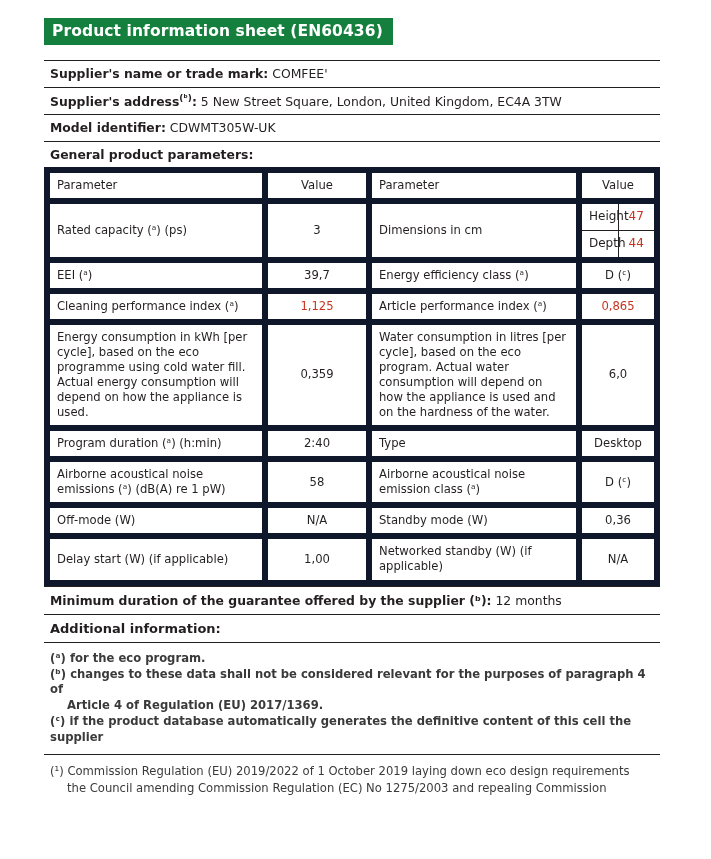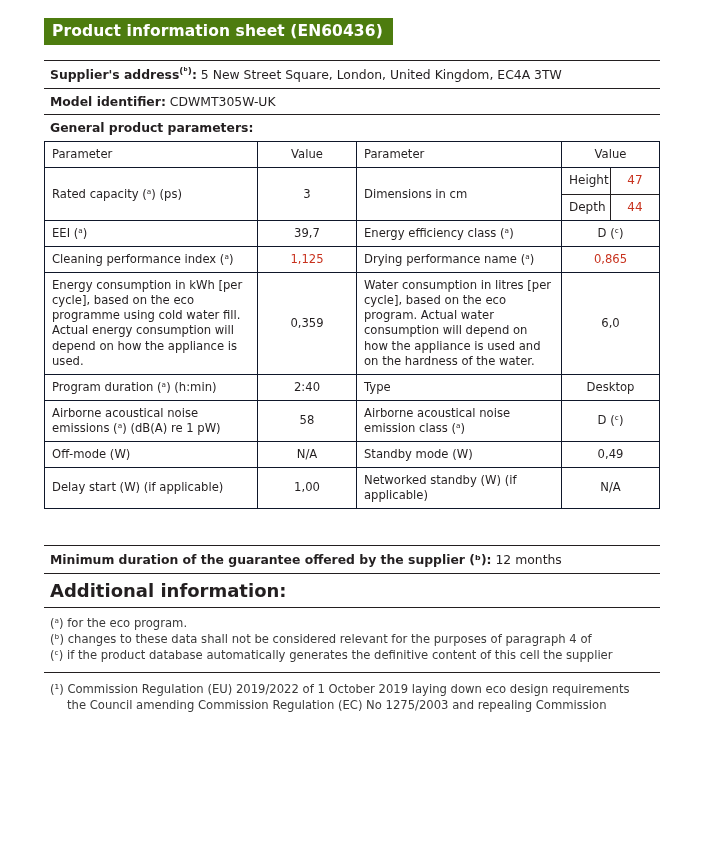--- a/index.html
+++ b/index.html
@@ -16,21 +16,21 @@
     overflow: hidden;
   }
   .sheet {
     position: absolute;
     left: 44px;
     top: 18px;
     width: 616px;
   }
   .title-bar {
     display: inline-block;
-    background: #4d7c0f;
+    background: #15803d;
     color: #ffffff;
     font-size: 15.5px;
     font-weight: bold;
     padding: 5px 10px 6px 8px;
     letter-spacing: 0.1px;
     line-height: 1.05;
   }
   .spacer-top { height: 15px; }
 
   .kv-row {
@@ -49,21 +49,21 @@
   }
   .sup { font-size: 9px; vertical-align: super; }
 
   table.params {
     border-collapse: collapse;
     width: 100%;
     table-layout: fixed;
     font-size: 11.6px;
   }
   table.params td {
-    border: 1px solid #0f172a;
+    border: 6px solid #0f172a;
     padding: 5px 7px;
     vertical-align: middle;
     line-height: 1.3;
   }
   .c-param { width: 198px; }
   .c-val   { width: 84px; text-align: center; }
   .c-param2{ width: 190px; }
   .c-val2  { text-align: center; }
 
   .hdr { text-align: center; }
@@ -84,63 +84,66 @@
   }
   table.dims tr + tr td { border-top: 1px solid #231f20; }
   table.dims td.dim-label { width: 50%; text-align: left; border-right: 1px solid #231f20;}
   table.dims td.dim-value { width: 50%; text-align: center; }
   td.nested { padding: 0 !important; }
   .guarantee {
     border-top: 1px solid #231f20;
     padding: 6px 0 6px 6px;
     font-size: 12.4px;
     white-space: nowrap;
-    margin-top: 36px;
   }
   .addl {
     border-top: 1px solid #231f20;
     border-bottom: 1.4px solid #231f20;
     padding: 6px 0 6px 6px;
-    font-size: 18px;
+    font-size: 13px;
     font-weight: bold;
   }
   .weblink {
     padding: 10px 0 10px 6px;
     font-size: 12.2px;
     line-height: 1.35;
     border-bottom: 1px solid #231f20;
   }
   .notes {
     padding: 8px 0 8px 6px;
     font-size: 11.6px;
     line-height: 1.38;
     border-bottom: 1px solid #231f20;
     color: #3a3a3a;
   }
-  .notes .note-line { text-indent: 0; }
+  .notes .note-line { text-indent: 0; font-weight: bold; }
   .notes .indent { padding-left: 17px; }
   .footnote {
     padding: 8px 0 6px 6px;
     font-size: 11.6px;
     line-height: 1.4;
     color: #3a3a3a;
   }
   .footnote .indent { padding-left: 17px; }
 </style>
 </head>
 <body>
 
 <div class="sheet">
 
   <div>
     <span class="title-bar">Product information sheet (EN60436)</span>
   </div>
 
   <div class="spacer-top"></div>
 
+  <div class="kv-row first">
+    <b>Supplier's name or trade mark:</b>
+    <span class="kv-val">COMFEE'</span>
+  </div>
 
   <div class="kv-row">
     <b>Supplier's address</b><b class="sup">(ᵇ)</b><b>:</b>
     <span class="kv-val">5 New Street Square,  London,  United Kingdom,  EC4A 3TW</span>
   </div>
 
   <div class="kv-row">
     <b>Model identifier:</b>
     <span class="kv-val">CDWMT305W-UK</span>
   </div>
@@ -181,21 +184,21 @@
     <tr>
       <td class="c-param">EEI (ᵃ)</td>
       <td class="c-val">39,7</td>
       <td class="c-param2">Energy efficiency class (ᵃ)</td>
       <td class="c-val2">D (ᶜ)</td>
     </tr>
 
     <tr>
       <td class="c-param">Cleaning performance index (ᵃ)</td>
       <td class="c-val red">1,125</td>
-      <td class="c-param2">Drying performance name (ᵃ)</td>
+      <td class="c-param2">Article performance index (ᵃ)</td>
       <td class="c-val2 red">0,865</td>
     </tr>
 
     <tr>
       <td class="c-param">Energy consumption in kWh [per cycle], based on the eco programme using cold water fill. Actual energy consumption will depend on how the appliance is used.</td>
       <td class="c-val">0,359</td>
       <td class="c-param2">Water consumption in litres [per cycle], based on the eco program. Actual water consumption will depend on how the appliance is used and on the hardness of the water.</td>
       <td class="c-val2">6,0</td>
     </tr>
 
@@ -210,21 +213,21 @@
       <td class="c-param">Airborne acoustical noise emissions (ᵃ) (dB(A) re 1 pW)</td>
       <td class="c-val">58</td>
       <td class="c-param2">Airborne acoustical noise emission class (ᵃ)</td>
       <td class="c-val2">D (ᶜ)</td>
     </tr>
 
     <tr>
       <td class="c-param">Off-mode (W)</td>
       <td class="c-val">N/A</td>
       <td class="c-param2">Standby mode (W)</td>
-      <td class="c-val2">0,49</td>
+      <td class="c-val2">0,36</td>
     </tr>
 
     <tr>
       <td class="c-param">Delay start (W) (if applicable)</td>
       <td class="c-val">1,00</td>
       <td class="c-param2">Networked standby (W) (if applicable)</td>
       <td class="c-val2">N/A</td>
     </tr>
   </tbody>
     </table>
@@ -233,20 +236,21 @@
     <b>Minimum duration of the guarantee offered by the supplier (ᵇ):</b>
     <span>12 months</span>
   </div>
 
   <div class="addl">Additional information:</div>
 
 
   <div class="notes">
     <div class="note-line">(ᵃ) for the eco program.</div>
     <div class="note-line">(ᵇ) changes to these data shall not be considered relevant for the purposes of paragraph 4 of</div>
+    <div class="note-line indent">Article 4 of Regulation (EU) 2017/1369.</div>
     <div class="note-line">(ᶜ) if the product database automatically generates the definitive content of this cell the supplier</div>
   </div>
 
   <div class="footnote">
     <div>(¹) Commission Regulation (EU) 2019/2022 of 1 October 2019 laying down eco design requirements</div>
     <div class="indent">the Council amending Commission Regulation (EC) No 1275/2003 and repealing Commission</div>
   </div>
 
 </div>
 

